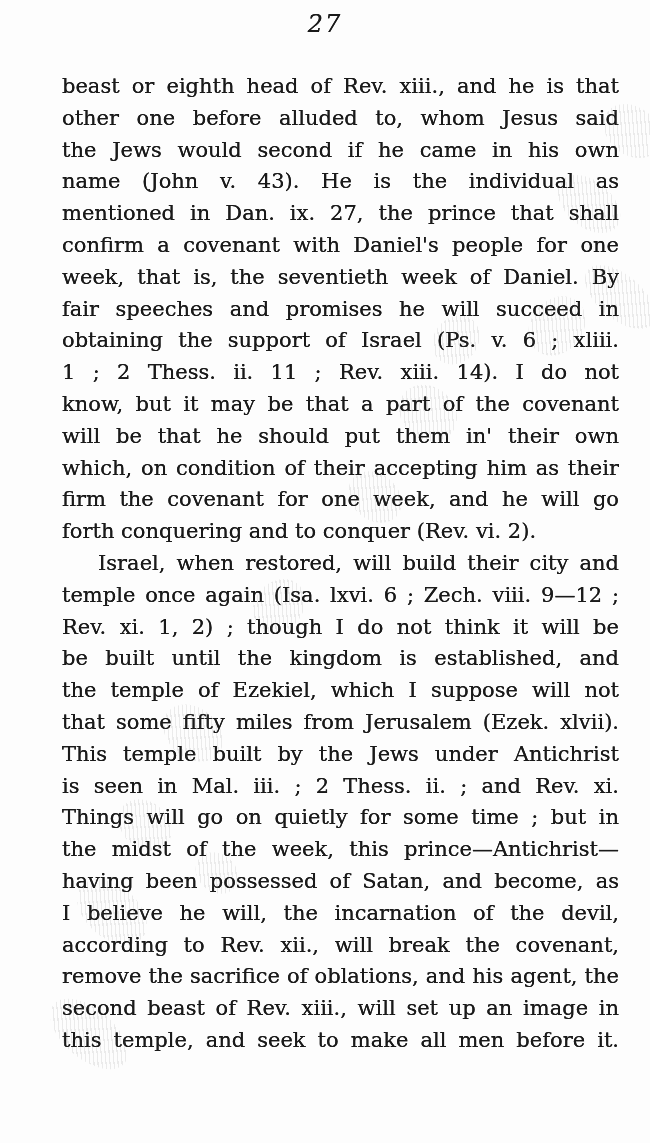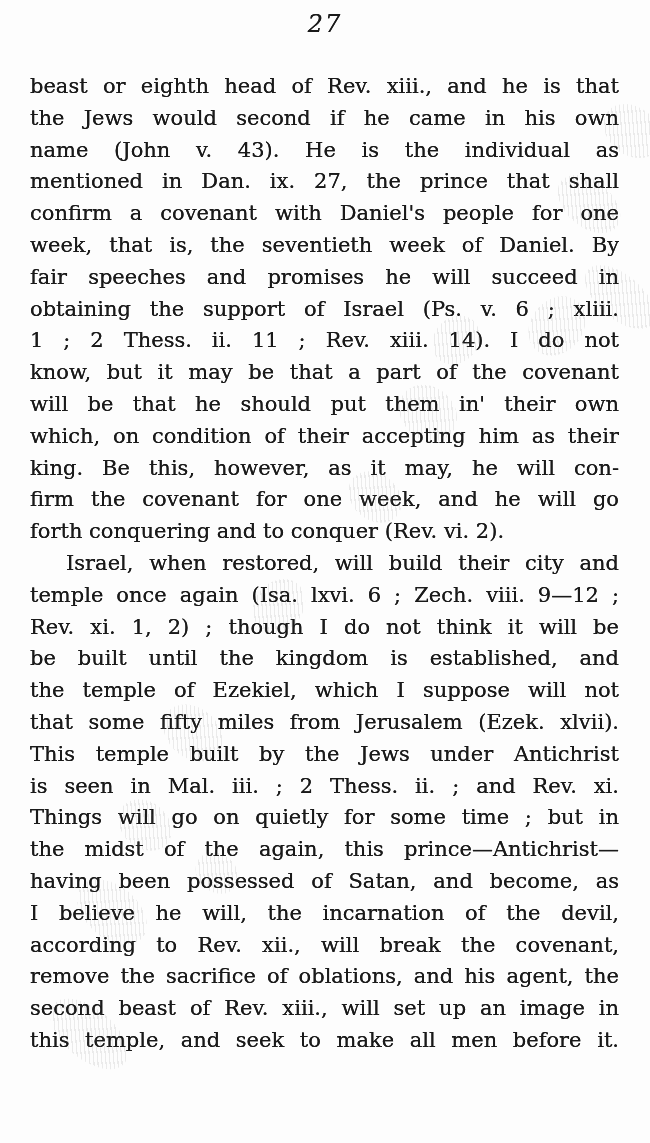--- a/index.html
+++ b/index.html
@@ -39,20 +39,21 @@
   }
   .line{
     height:31.8px;
     line-height:31.8px;
     font-size:21px;
     text-align:justify;
     text-align-last:justify;
     white-space:nowrap;
     overflow:hidden;
     text-shadow:0 0 0.6px currentColor;
+    margin-left:32px;
   }
   .line.natural-last{
     text-align-last:left;
   }
   .line.indent{
     text-indent:36px;
   }
   
   .wm{
     position:absolute;
@@ -79,46 +80,46 @@
 </head>
 <body>
 
 <div class="page">
 
   <div class="page-number">27</div>
 
   <div class="text-body">
       <div class="paragraph">
         <div class="line">beast or eighth head of Rev. xiii., and he is that</div>
+        <div class="line">other one before alluded to, whom Jesus said</div>
         <div class="line">the Jews would second if he came in his own</div>
         <div class="line">name (John v. 43).  He is the individual as</div>
         <div class="line">mentioned in Dan. ix. 27, the prince that shall</div>
         <div class="line">confirm a covenant with Daniel's people for one</div>
         <div class="line">week, that is, the seventieth week of Daniel.  By</div>
         <div class="line">fair speeches and promises he will succeed in</div>
         <div class="line">obtaining the support of Israel (Ps. v. 6 ; xliii.</div>
         <div class="line">1 ; 2 Thess. ii. 11 ; Rev. xiii. 14).  I do not</div>
         <div class="line">know, but it may be that a part of the covenant</div>
         <div class="line">will be that he should put them in' their own</div>
         <div class="line">which, on condition of their accepting him as their</div>
-        <div class="line">king.  Be this, however, as it may, he will con-</div>
         <div class="line">firm the covenant for one week, and he will go</div>
         <div class="line natural-last">forth conquering and to conquer (Rev. vi. 2).</div>
       </div>
       <div class="paragraph">
         <div class="line indent">Israel, when restored, will build their city and</div>
         <div class="line">temple once again (Isa. lxvi. 6 ; Zech. viii. 9—12 ;</div>
         <div class="line">Rev. xi. 1, 2) ; though I do not think it will be</div>
         <div class="line">be built until the kingdom is established, and</div>
         <div class="line">the temple of Ezekiel, which I suppose will not</div>
         <div class="line">that some fifty miles from Jerusalem (Ezek. xlvii).</div>
         <div class="line">This temple built by the Jews under Antichrist</div>
         <div class="line">is seen in Mal. iii. ; 2 Thess. ii. ; and Rev. xi.</div>
         <div class="line">Things will go on quietly for some time ; but in</div>
-        <div class="line">the midst of the again, this prince—Antichrist—</div>
+        <div class="line">the midst of the week, this prince—Antichrist—</div>
         <div class="line">having been possessed of Satan, and become, as</div>
         <div class="line">I believe he will, the incarnation of the devil,</div>
         <div class="line">according to Rev. xii., will break the covenant,</div>
         <div class="line">remove the sacrifice of oblations, and his agent, the</div>
         <div class="line">second beast of Rev. xiii., will set up an image in</div>
         <div class="line">this temple, and seek to make all men before it.</div>
       </div>
     </div>
 
   <div class="wm wm1"></div>

